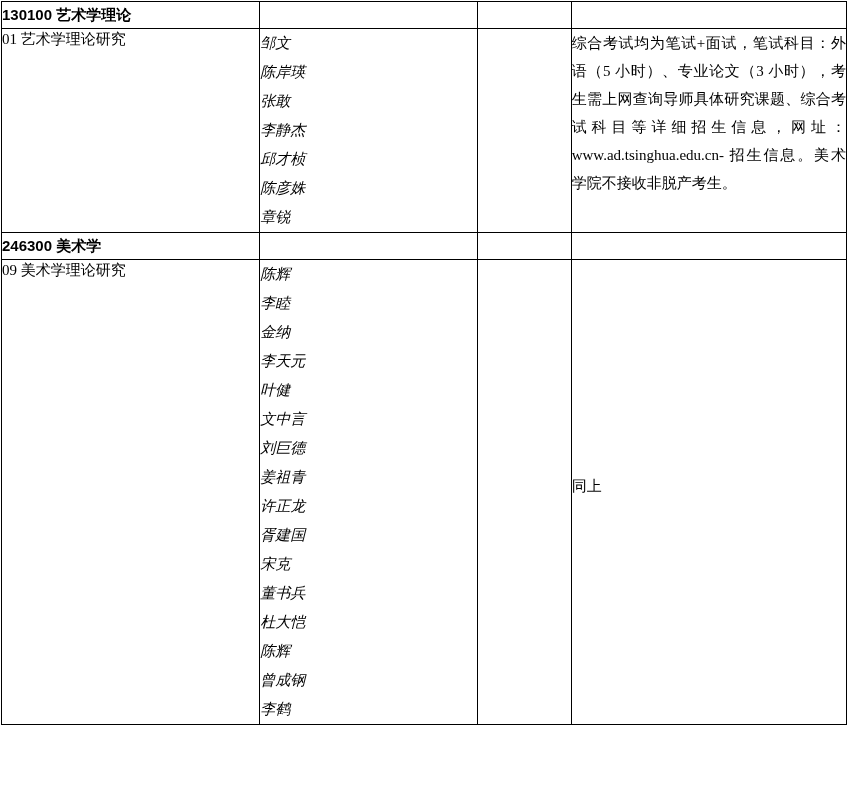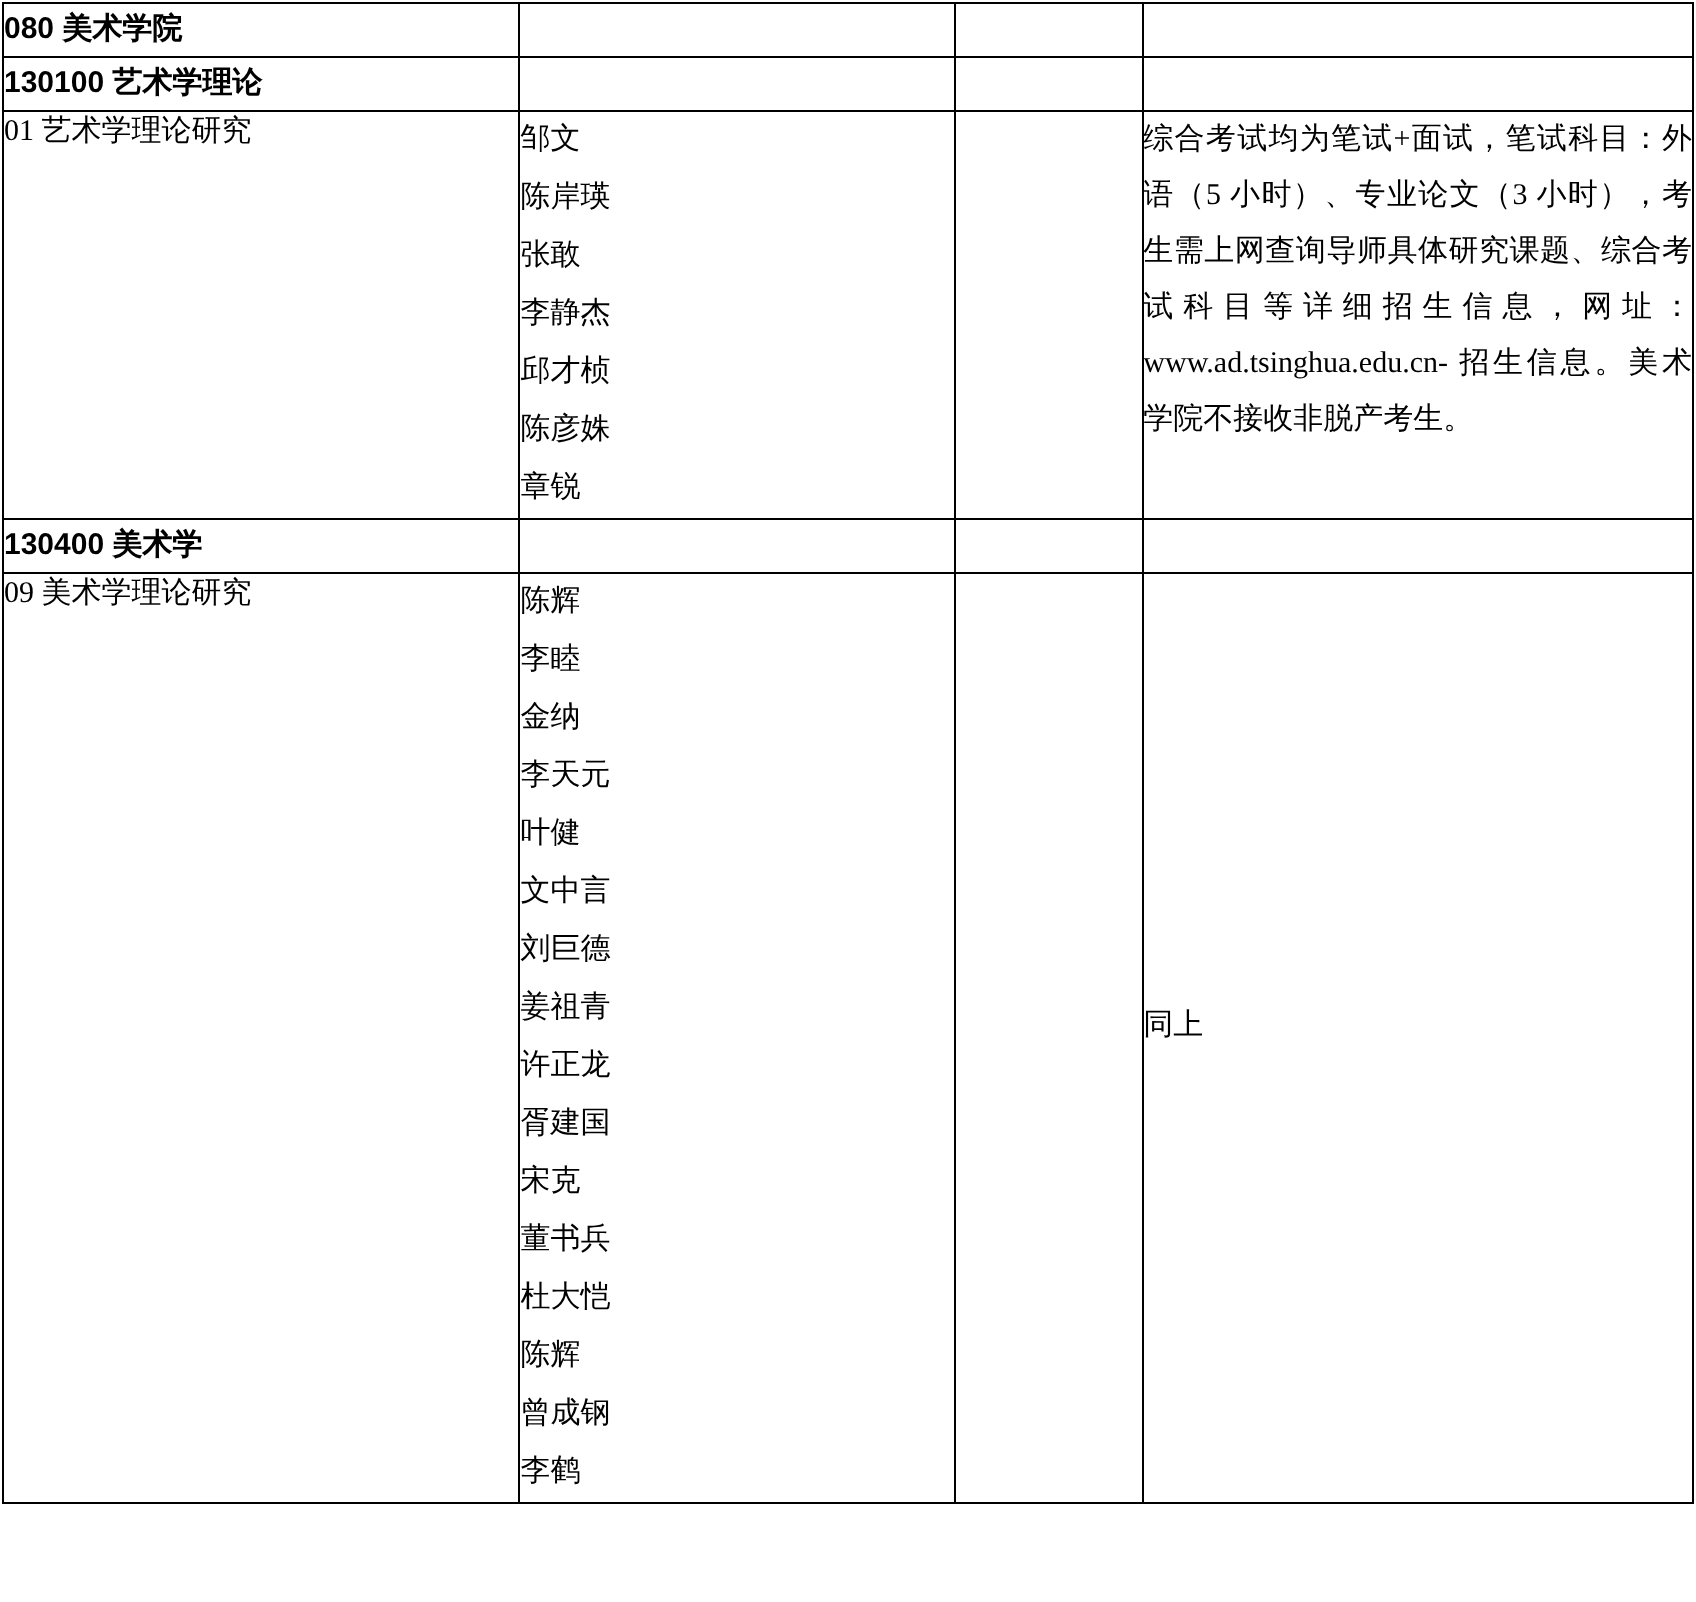--- a/index.html
+++ b/index.html
@@ -57,20 +57,21 @@
     vertical-align: middle;
     font-family: "Liberation Serif", "DejaVu Serif", serif;
     margin-left: 40px;
   }
 
   
   .names-cell {
     font-size: 15px;
     padding: 10px 0 8px 8px;
     font-family: "Liberation Serif", "DejaVu Serif", serif;
+    font-style: italic;
   }
   .names-cell .name {
     display: block;
     line-height: 29px;
     white-space: nowrap;
   }
 
   
   .empty-cell { }
 
@@ -95,26 +96,20 @@
 <div class="page">
   <table class="doc-table">
     <colgroup>
       <col class="c1">
         <col class="c2">
         <col class="c3">
         <col class="c4">
     </colgroup>
     <tbody>
 
-      <tr>
-        <td class="section-cell">080  美术学院</td>
-        <td class="blank-cell"></td>
-        <td class="blank-cell"></td>
-        <td class="blank-cell"></td>
-      </tr>
 
       <tr>
         <td class="section-cell">130100 艺术学理论</td>
         <td class="blank-cell"></td>
         <td class="blank-cell"></td>
         <td class="blank-cell"></td>
       </tr>
 
       <tr>
         <td class="direction-cell">01 艺术学理论研究</td>
@@ -125,21 +120,21 @@
           <span class="name">李静杰</span>
           <span class="name">邱才桢</span>
           <span class="name">陈彦姝</span>
           <span class="name">章锐</span>
         </td>
         <td class="empty-cell"></td>
         <td class="notes-cell">综合考试均为笔试+面试，笔试科目：外语（5 小时）、专业论文（3 小时），考生需上网查询导师具体研究课题、综合考试科目等详细招生信息，网址：www.ad.tsinghua.edu.cn- 招生信息。美术学院不接收非脱产考生。</td>
       </tr>
 
       <tr>
-        <td class="section-cell">130400 美术学</td>
+        <td class="section-cell">246300 美术学</td>
         <td class="blank-cell"></td>
         <td class="blank-cell"></td>
         <td class="blank-cell"></td>
       </tr>
 
       <tr>
         <td class="direction-cell">09 美术学理论研究</td>
         <td class="names-cell">
           <span class="name">陈辉</span>
           <span class="name">李睦</span>

